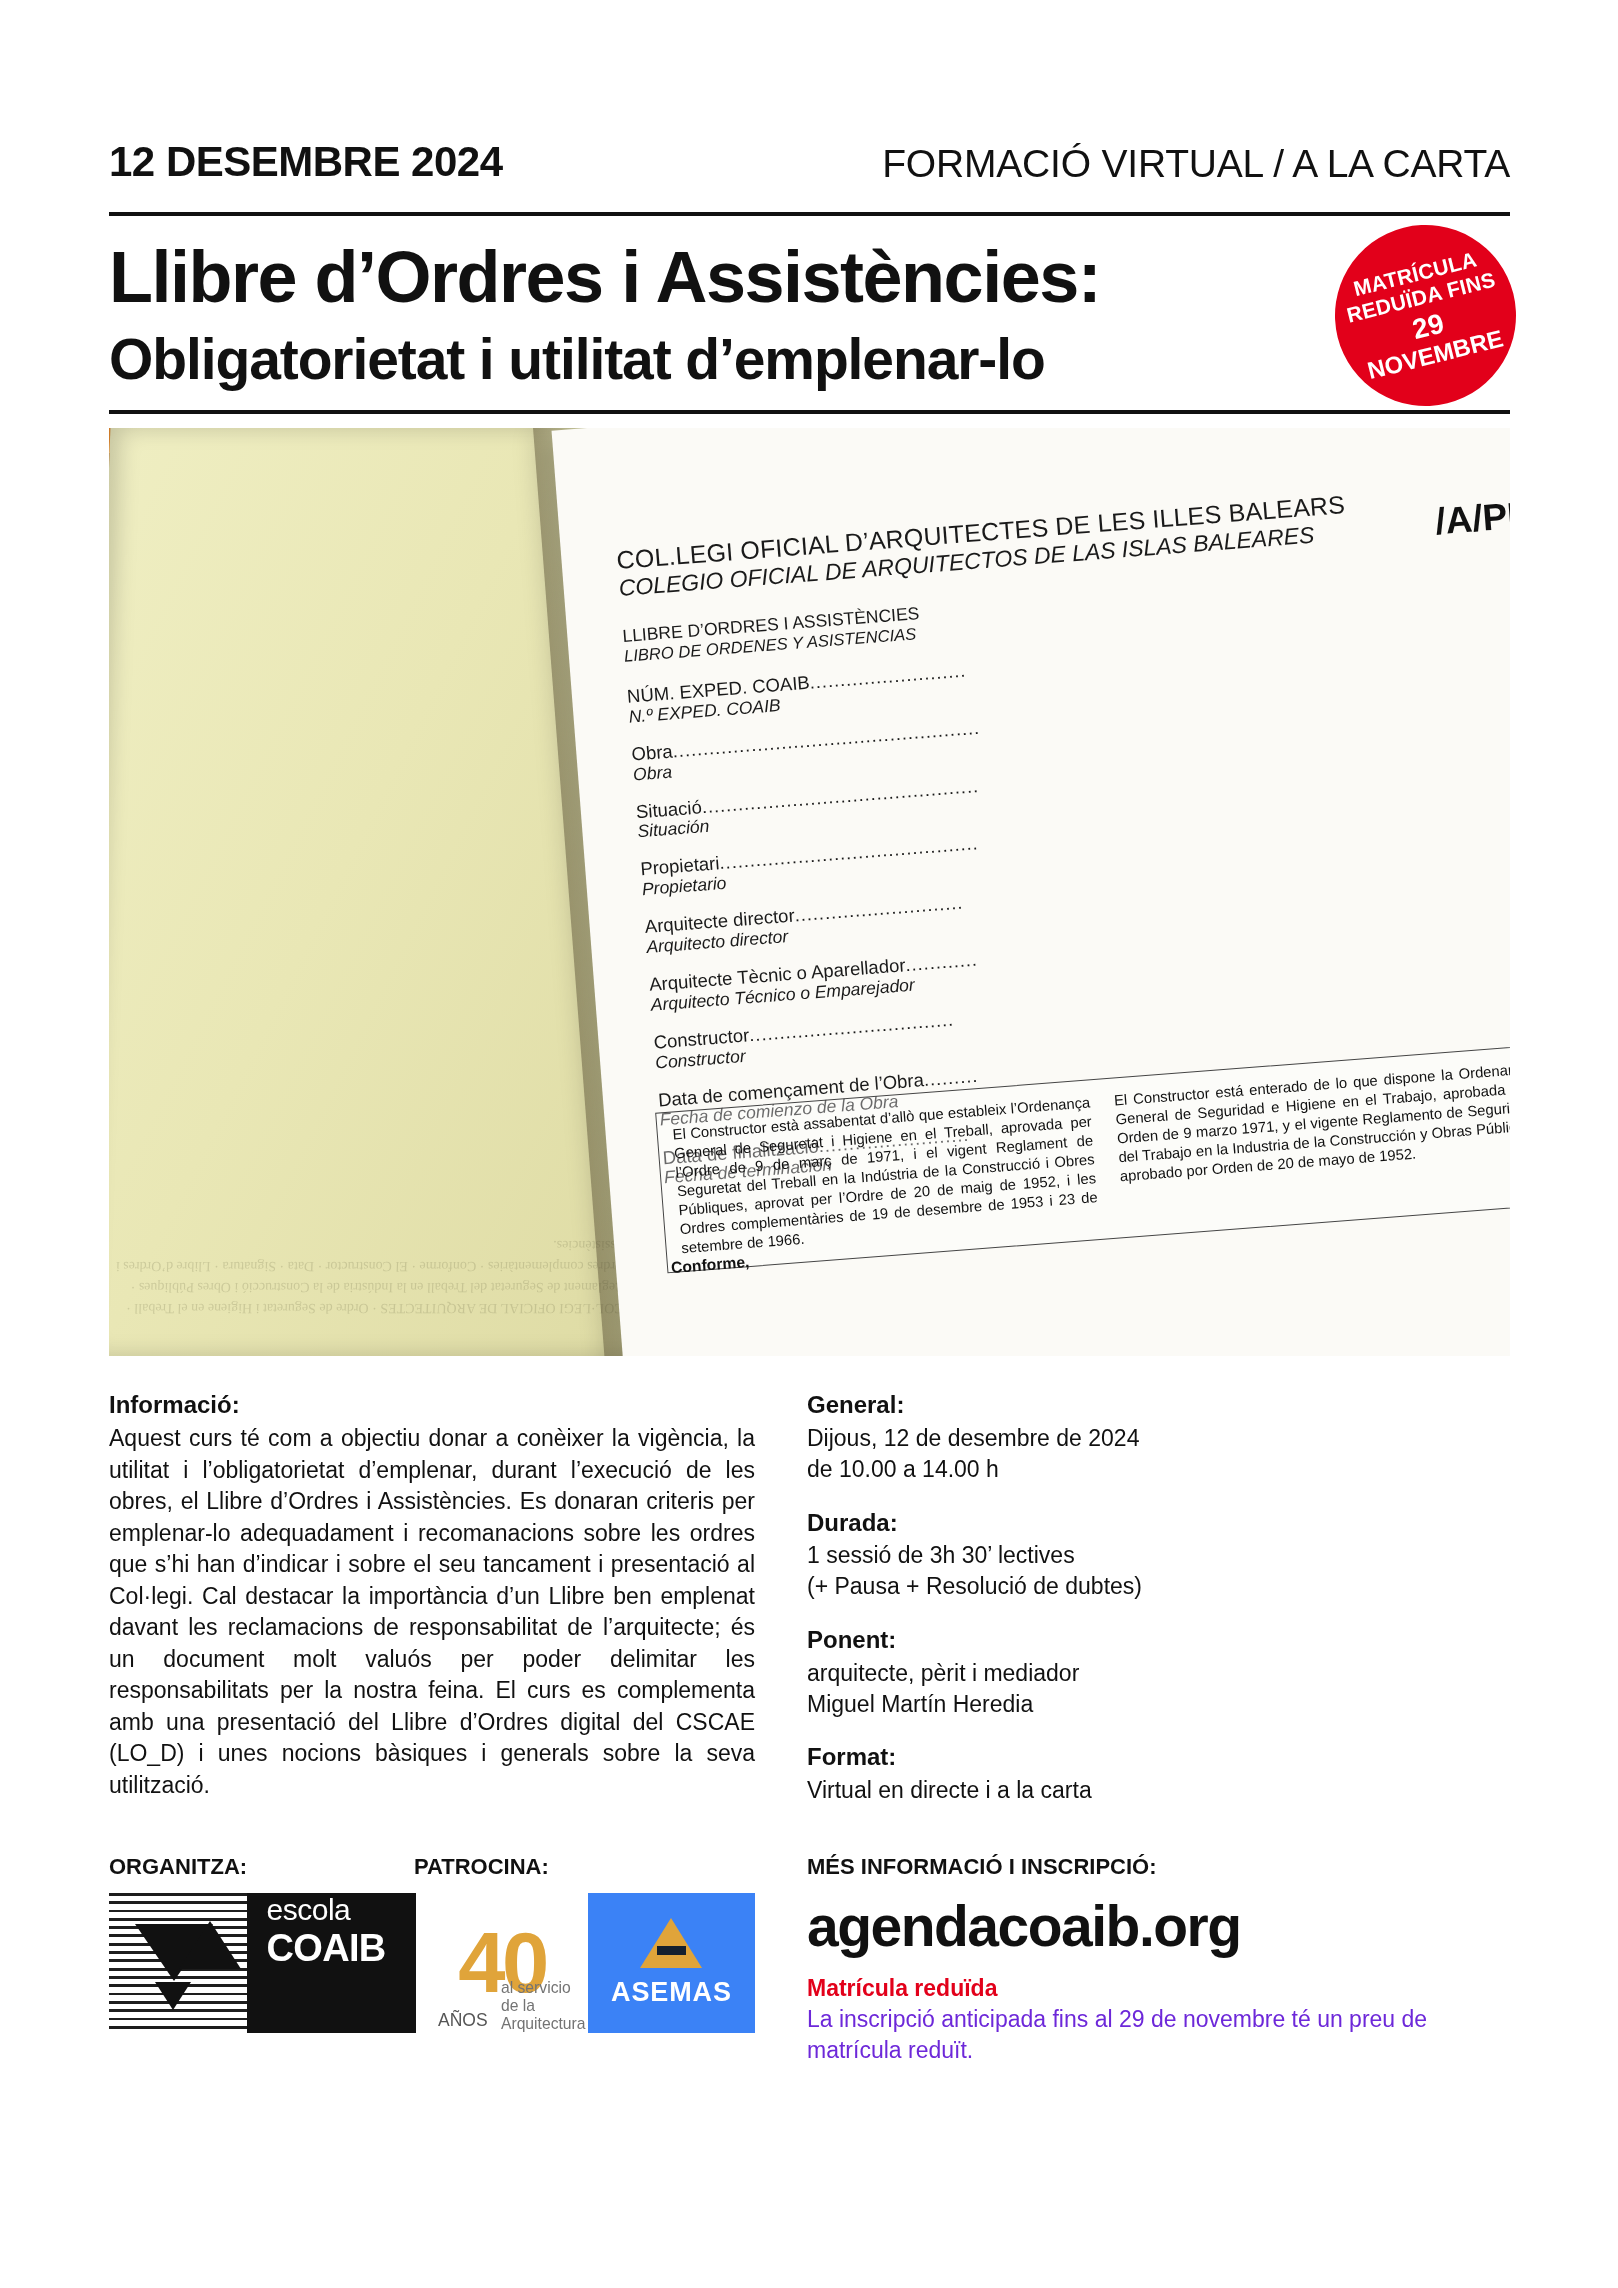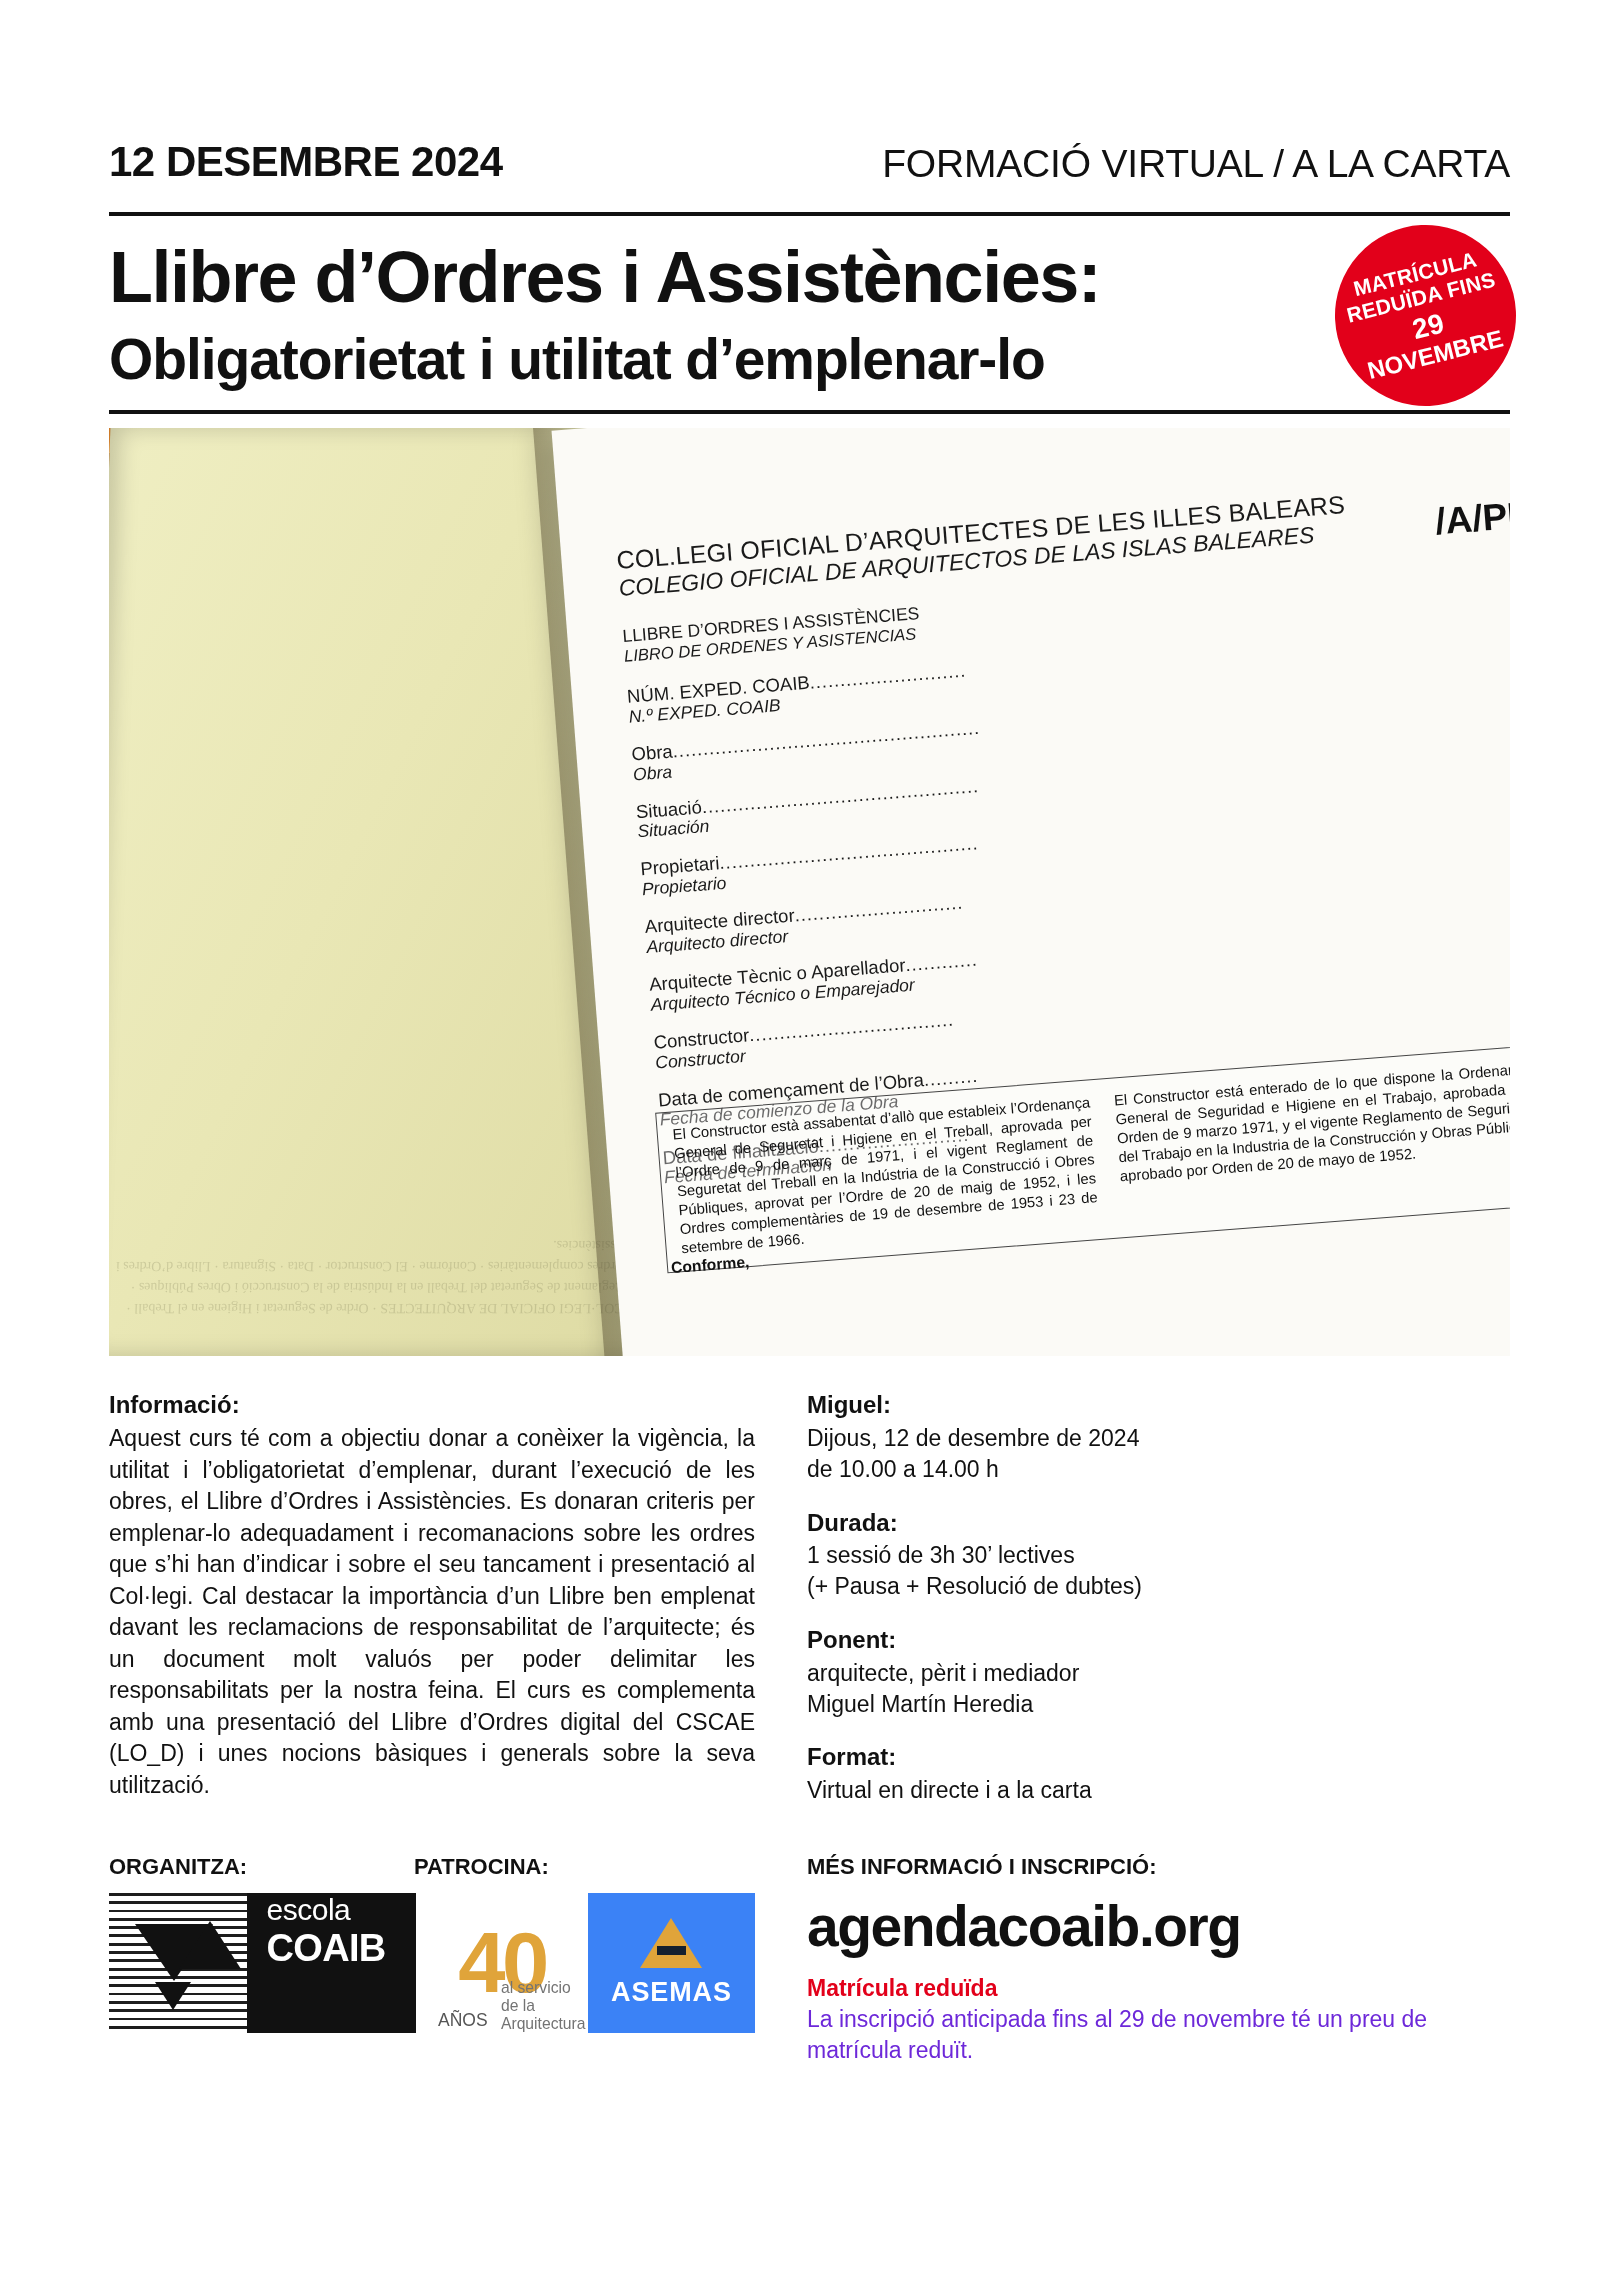--- a/index.html
+++ b/index.html
@@ -280,21 +280,21 @@
     </div>
   </div>
 
   <div class="cols">
     <div class="col-left">
       <h3 class="lbl">Informació:</h3>
       <p class="info-text">Aquest curs té com a objectiu donar a conèixer la vigència, la utilitat i l’obligatorietat d’emplenar, durant l’execució de les obres, el Llibre d’Ordres i Assistències. Es donaran criteris per emplenar-lo adequadament i recomanacions sobre les ordres que s’hi han d’indicar i sobre el seu tancament i presentació al Col·legi. Cal destacar la importància d’un Llibre ben emplenat davant les reclamacions de responsabilitat de l’arquitecte; és un document molt valuós per poder delimitar les responsabilitats per la nostra feina. El curs es complementa amb una presentació del Llibre d’Ordres digital del CSCAE (LO_D) i unes nocions bàsiques i generals sobre la seva utilització.</p>
     </div>
     <div class="col-right">
       <div class="blk">
-        <h3 class="lbl">Miguel:</h3>
+        <h3 class="lbl">General:</h3>
         <p>Dijous, 12 de desembre de 2024</p>
         <p>de 10.00 a 14.00 h</p>
       </div>
       <div class="blk">
         <h3 class="lbl">Durada:</h3>
         <p>1 sessió de 3h 30’ lectives</p>
         <p>(+ Pausa + Resolució de dubtes)</p>
       </div>
       <div class="blk">
         <h3 class="lbl">Ponent:</h3>

